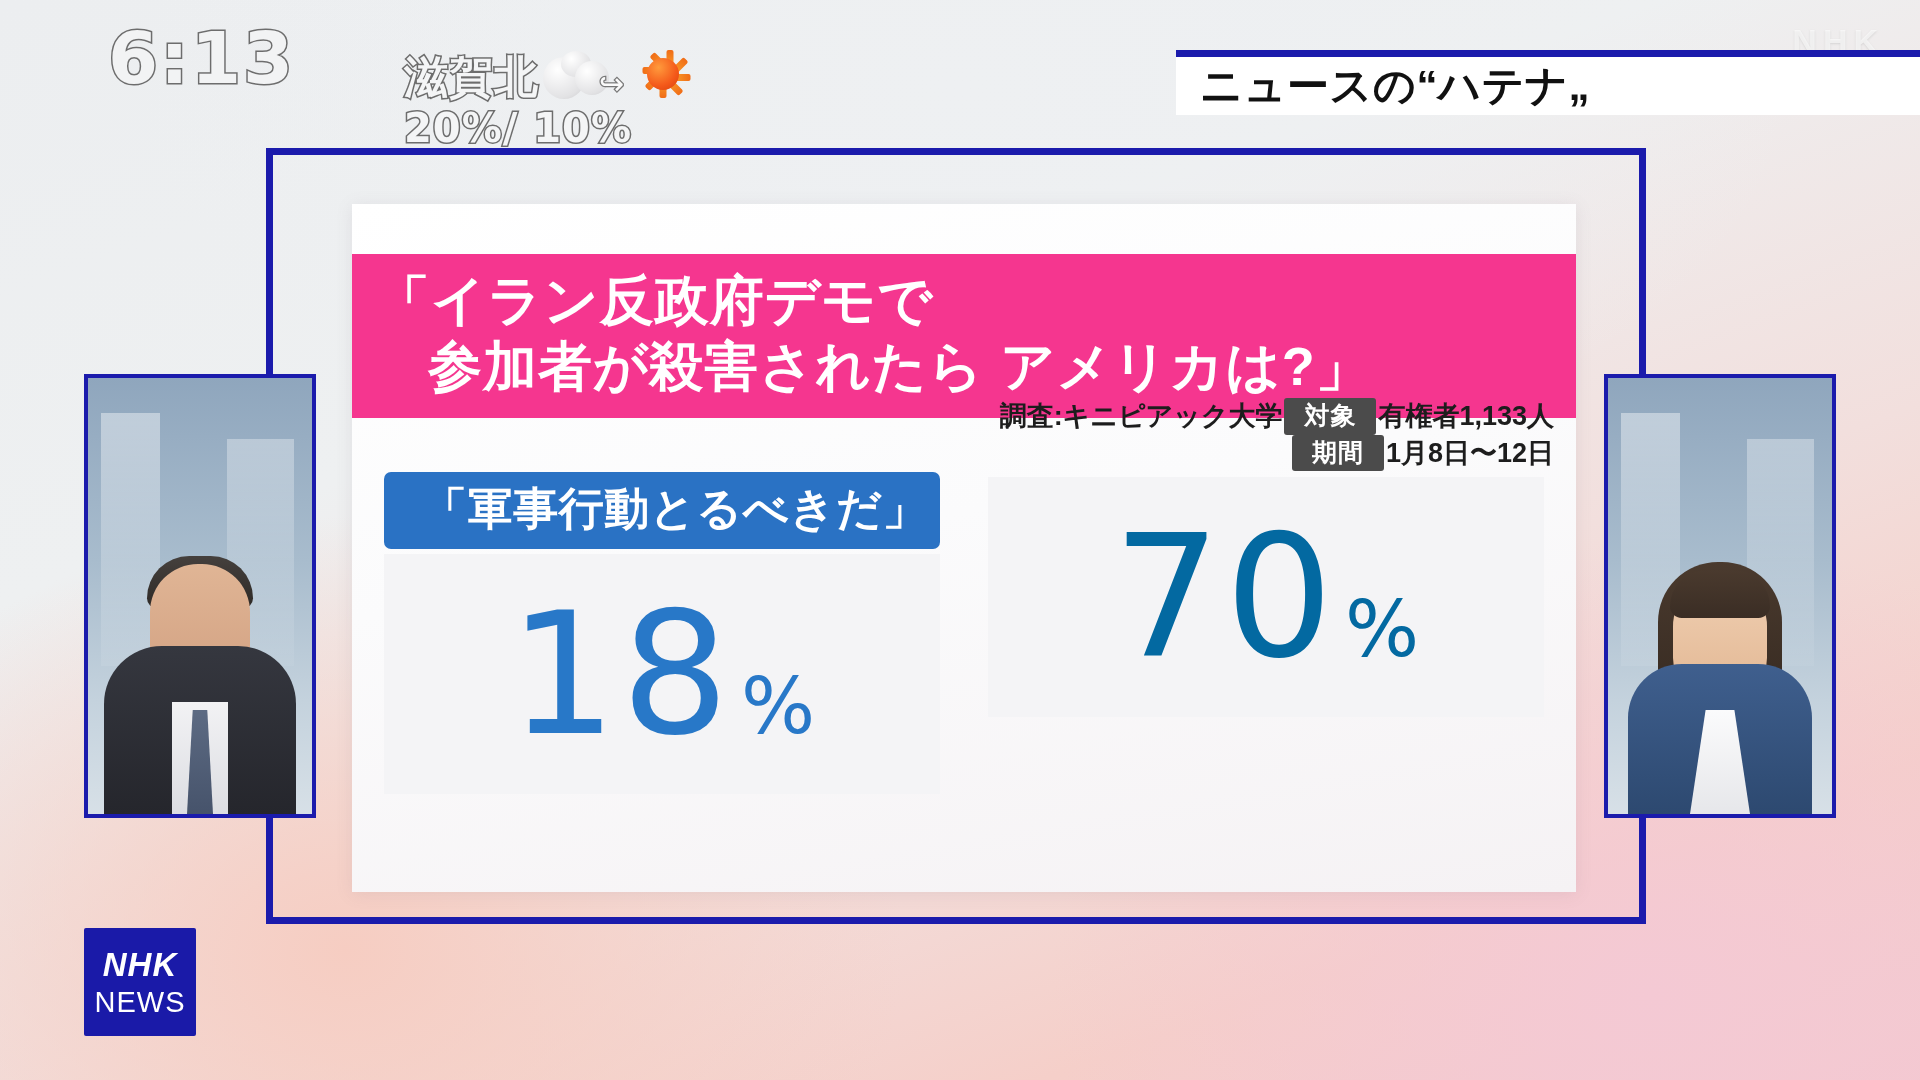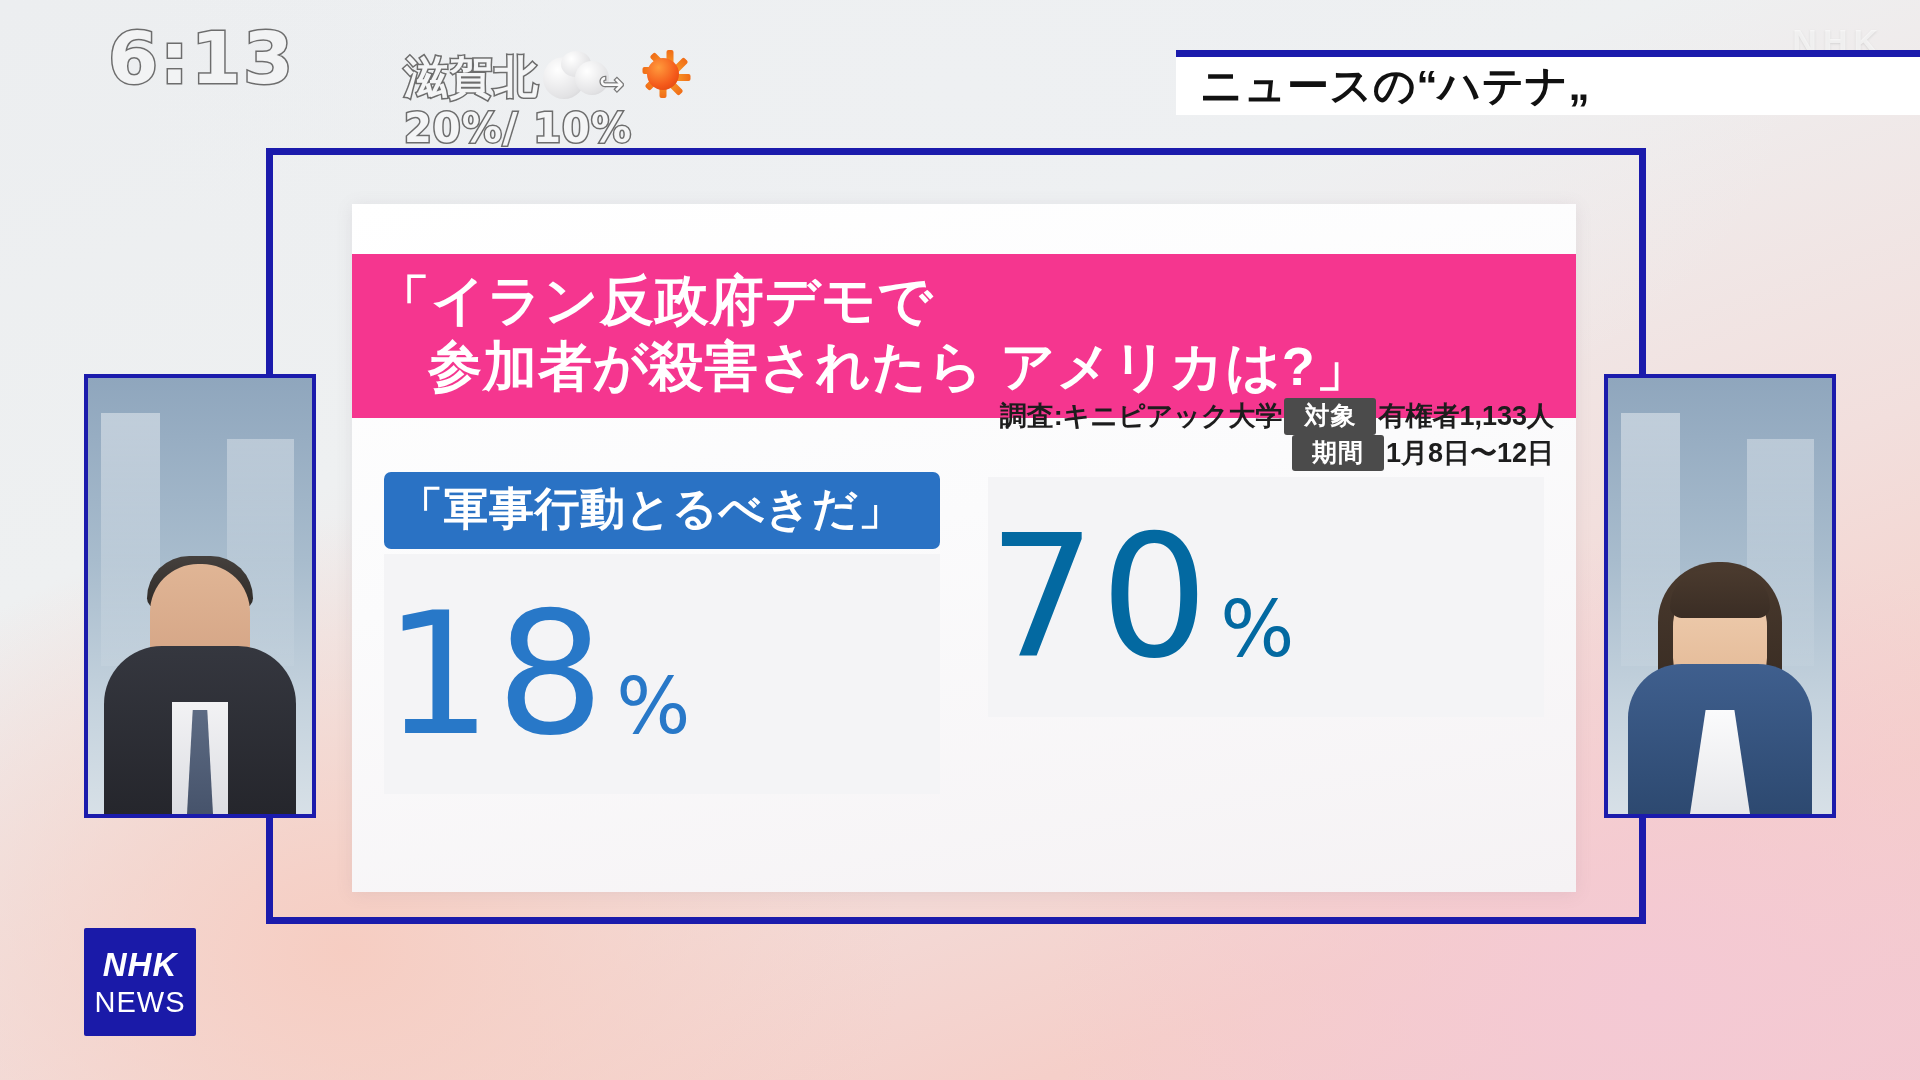--- a/index.html
+++ b/index.html
@@ -123,27 +123,27 @@
 
   
   .cols {
     position:absolute; left:32px; top:268px; width:1160px;
     display:flex; gap:48px;
   }
   .col { flex:1; }
   .col-label {
     color:#ffffff; font-size:45px; font-weight:700;
     padding:7px 12px 10px 14px; border-radius:7px;
-    letter-spacing:.5px; white-space:nowrap; text-align:left;
+    letter-spacing:.5px; white-space:nowrap; text-align:right;
   }
   .col-label.blue { background:#2a72c4; }
   .col-label.red  { background:#d2231f; }
   .col-body {
     background:#f4f4f6; height:240px; margin-top:5px;
-    display:flex; align-items:center; justify-content:flex-start;
+    display:flex; align-items:center; justify-content:center;
   }
   .pct { display:flex; align-items:baseline; line-height:1; }
   .pct .num { font-size:170px; font-weight:400; letter-spacing:4px;
               font-family:"DejaVu Sans",sans-serif; }
   .pct .sym { font-size:78px; font-weight:400; margin-left:8px;
               font-family:"DejaVu Sans",sans-serif; }
   .pct.blue { color:#2878c8; }
   .pct.red  { color:#0369a1; }
 
   

